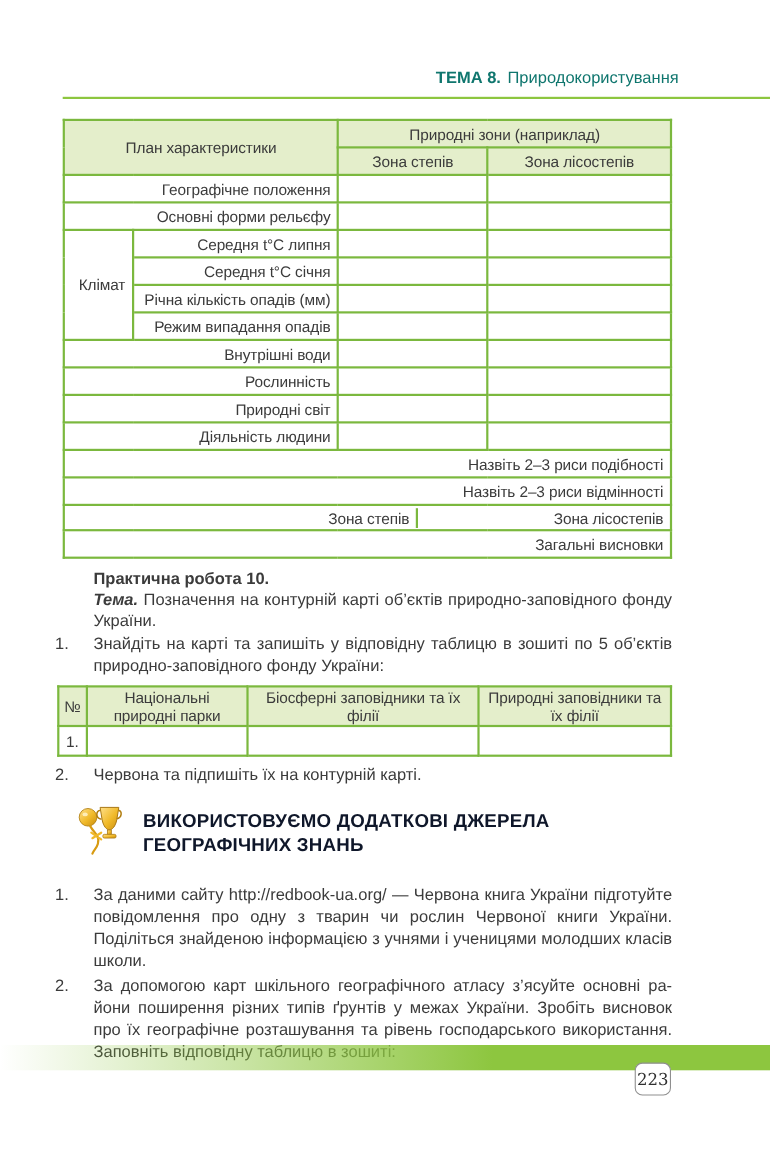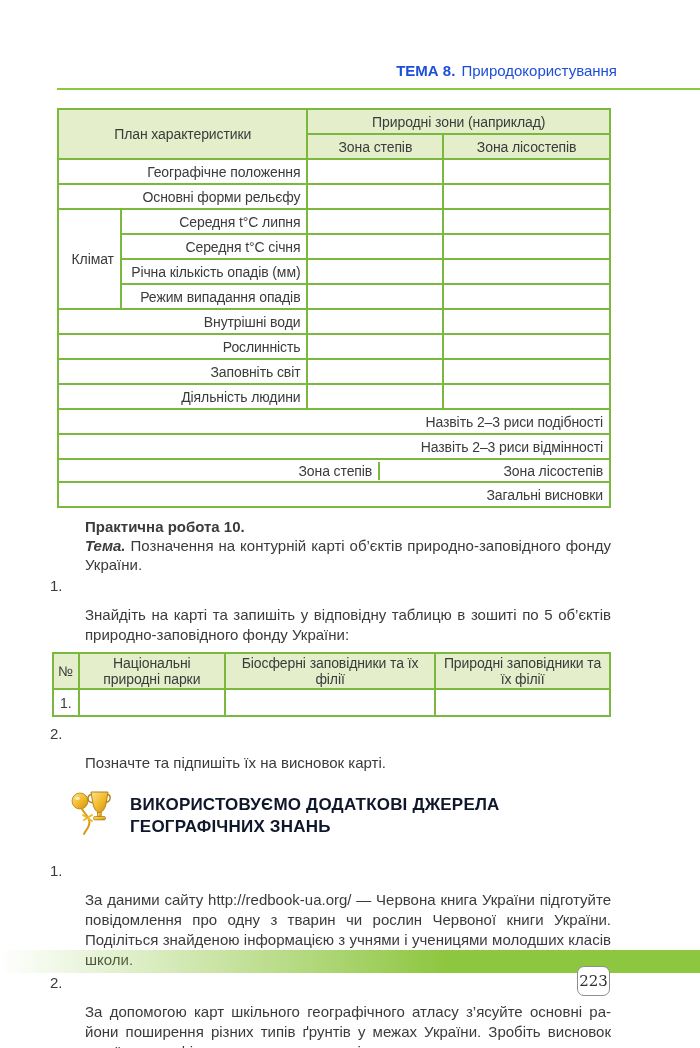--- a/index.html
+++ b/index.html
@@ -2,21 +2,21 @@
 <html><head>
 <meta charset="utf-8">
 <style>
   html,body { margin:0; padding:0; background:#ffffff; }
   .page {
     position:relative; width:700px; height:1048px; background:#ffffff;
     font-family:"Liberation Sans", sans-serif; color:#3b3b3b; overflow:hidden;
   }
   
   .theme-header {
-    position:absolute; top:62px; right:83px; font-size:15px; color:#1d4ed8;
+    position:absolute; top:62px; right:83px; font-size:15px; color:#0f766e;
     white-space:nowrap;
   }
   .theme-header .bold { font-weight:bold; margin-right:6px; }
   .theme-rule {
     position:absolute; top:88px; left:57px; right:0; height:2px; background:#8dc63f;
   }
   
   .content { position:absolute; left:57px; top:108px; width:554px; }
 
   
@@ -40,21 +40,21 @@
   .t2 .num-col { text-align:center; }
 
   
   .pr-title { margin:9px 0 0 28px; font-weight:bold; font-size:15px; line-height:19px; }
   .pr-topic { margin:0 0 0 28px; font-size:15px; line-height:19px; text-align:justify; }
   .pr-topic .lbl, .pr-tasks .lbl { font-weight:bold; font-style:italic; margin-right:5px; }
   .pr-tasks { margin:0 0 0 28px; font-size:15px; line-height:19px; }
 
   .li { display:flex; margin:2px 0 0 -7px; font-size:15px; line-height:19.5px; }
   .li .num { width:35px; flex:none; }
-  .li .litext { flex:1; text-align:justify;margin-top:29px; }
+  .li .litext { flex:1; text-align:justify; }
   .li.spaced { margin-top:7px; }
 
   
   .sources-header { display:flex; align-items:flex-start; margin:16px 0 0 13px; }
   .trophy { flex:none; margin-right:18px; }
   .sources-title {
     font-weight:bold; font-size:17px; line-height:22px; letter-spacing:0.2px;
     width:420px; margin-top:5px; color:#0f172a;
   }
   .sources-list { margin-top:18px; }
@@ -136,21 +136,21 @@
         <td colspan="2">Внутрішні води</td>
         <td></td>
             <td></td>
       </tr>
       <tr>
         <td colspan="2">Рослинність</td>
         <td></td>
             <td></td>
       </tr>
       <tr>
-        <td colspan="2">Заповніть світ</td>
+        <td colspan="2">Природні світ</td>
         <td></td>
             <td></td>
       </tr>
       <tr>
         <td colspan="2">Діяльність людини</td>
         <td></td>
             <td></td>
       </tr>
       <tr>
         <td colspan="4">Назвіть 2–3 риси подібності</td>
@@ -200,21 +200,21 @@
         <td class="num-col">1.</td>
         <td></td>
         <td></td>
         <td></td>
       </tr>
     </tbody>
       </table>
 
     <div class="li spaced">
       <span class="num">2.</span>
-      <div class="litext">Позначте та підпишіть їх на висновок карті.</div>
+      <div class="litext">Червона та підпишіть їх на контурній карті.</div>
     </div>
 
     <div class="sources-header">
       <span class="trophy">
         <svg width="42" height="50" viewBox="0 0 42 50">
           <defs>
             <linearGradient id="gold" x1="0" y1="0" x2="1" y2="1">
               <stop offset="0" stop-color="#ffe08a"></stop>
                 <stop offset="0.55" stop-color="#f0b929"></stop>
                 <stop offset="1" stop-color="#c98e12"></stop>

